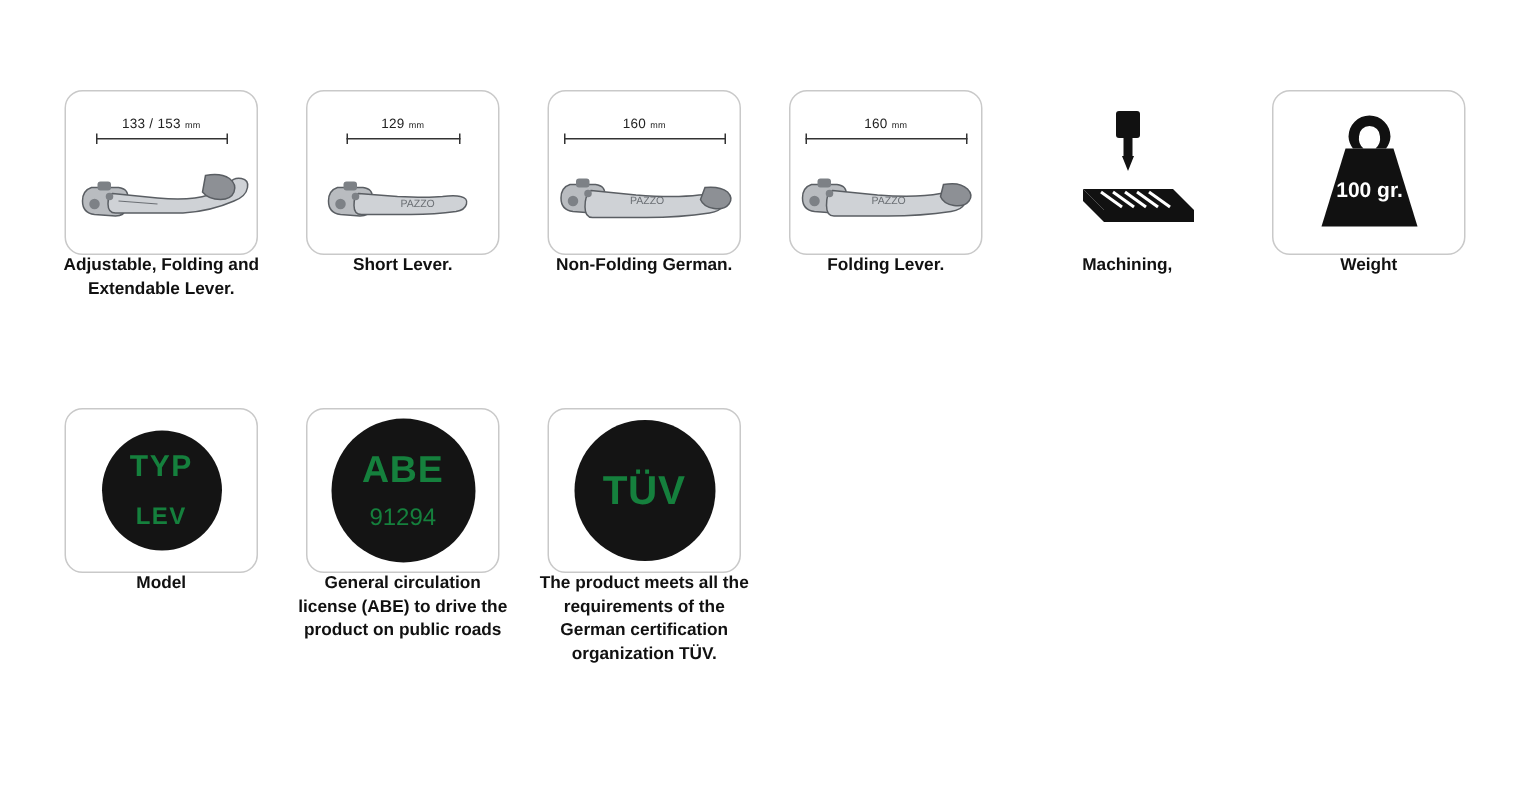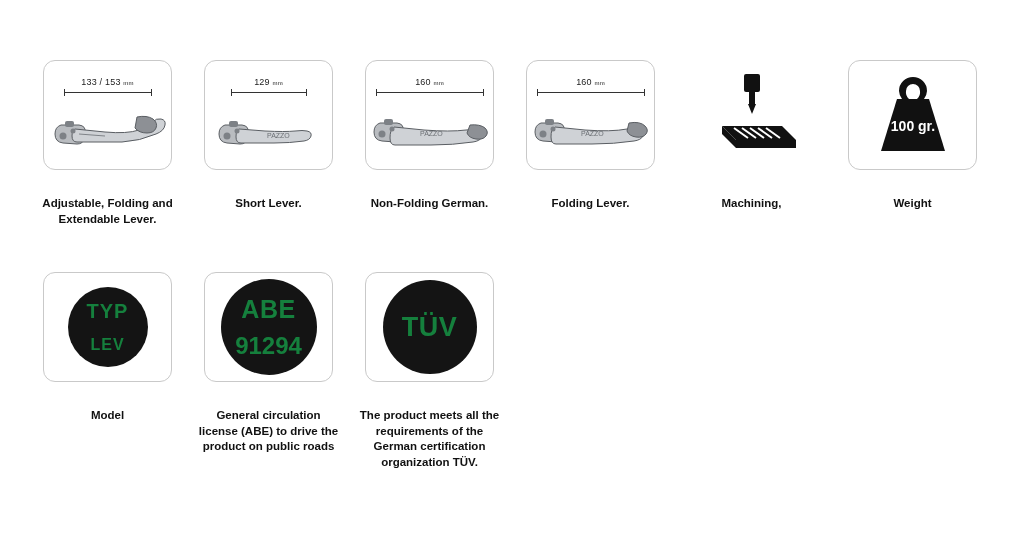--- a/index.html
+++ b/index.html
@@ -47,21 +47,21 @@
     box-sizing: border-box;
     display: flex;
     align-items: center;
     justify-content: center;
     position: relative;
     overflow: hidden;
   }
   .box.plain { border: none; }
 
   .caption {
-    margin-top: 26px;
+    margin-top: 0;
     font-size: 11.5px;
     font-weight: bold;
     line-height: 1.35;
     text-align: center;
     color: #111;
     width: 140px;
   }
   .subcaption {
     margin-top: 3px;
     font-size: 11.5px;
@@ -135,21 +135,21 @@
     display: flex;
     flex-direction: column;
     align-items: center;
     justify-content: center;
     line-height: 1;
   }
   .badge .l1 { font-size: 20px; font-weight: bold; letter-spacing: 1px; }
   .badge .l2 { font-size: 16px; font-weight: bold; letter-spacing: 1px; margin-top: 16px; }
   .badge.abe { width: 96px; height: 96px; }
   .badge.abe .l1 { font-size: 25px; font-weight: bold; letter-spacing: .5px;}
-  .badge.abe .l2 { font-size: 24px; font-weight: bold; letter-spacing: 0px; margin-top: 12px;}
+  .badge.abe .l2 { font-size: 16px; font-weight: normal; letter-spacing: 0px; margin-top: 12px;}
   .badge.tuv { width: 94px; height: 94px; }
   .badge.tuv .l1 { font-size: 27px; font-weight: bold; letter-spacing: .5px; }
 </style>
 </head>
 <body>
 
 <div class="sheet">
 
   <div class="row row-1">
 

